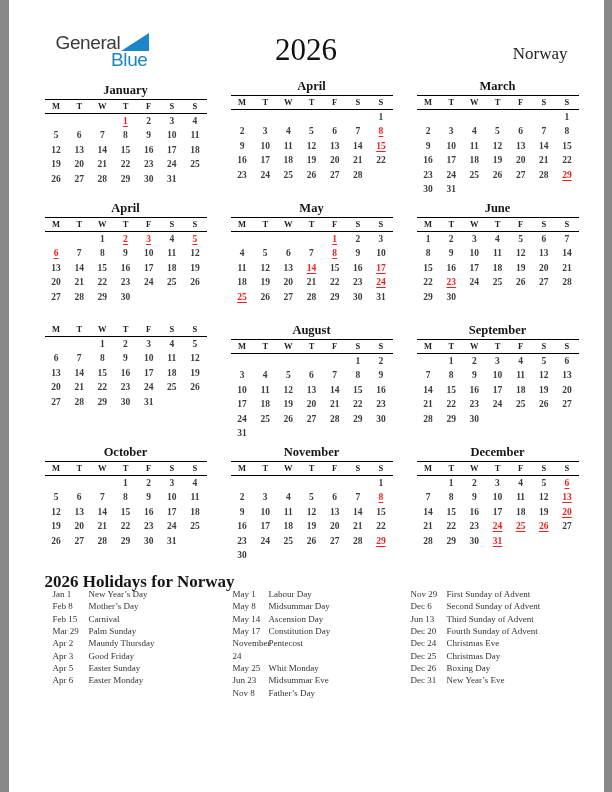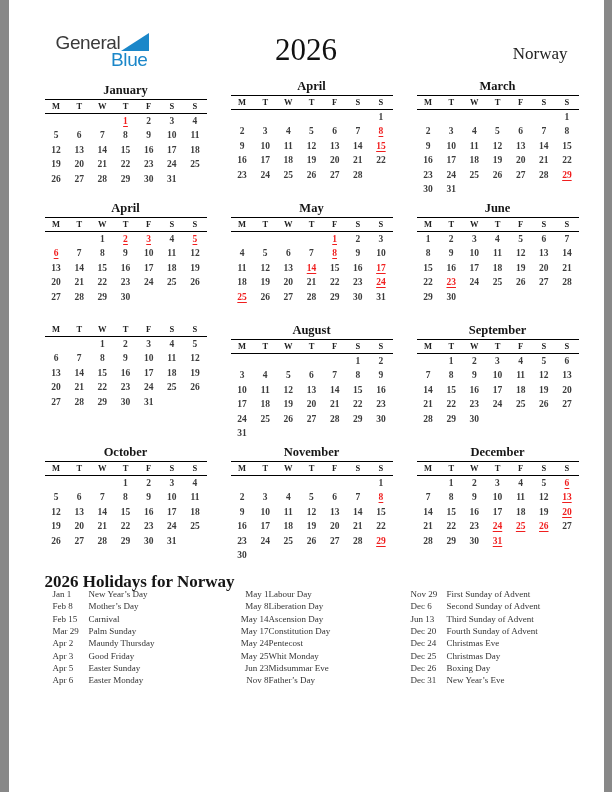--- a/index.html
+++ b/index.html
@@ -29,21 +29,21 @@
   .m-title{text-align:center;font-size:12.5px;font-weight:700;line-height:14px;padding-bottom:2px;border-bottom:1px solid var(--rule);color:#161616;}
   .wd-row{display:flex;height:13px;line-height:13px;border-bottom:1px solid var(--rule);}
   .wd-row span{flex:1;text-align:center;font-size:8.5px;font-weight:700;color:#222;}
   .week{display:flex;height:14.4px;}
   .day{flex:1;text-align:center;font-size:9.5px;font-weight:700;line-height:14.6px;color:var(--date-ink);}
   .day.holiday{color:var(--holiday-red);text-decoration:underline;text-decoration-thickness:1px;text-underline-offset:1.5px;}
   
   .holidays-title{position:absolute;left:36px;top:572px;font-size:17px;font-weight:700;color:#151515;}
   .h-col{position:absolute;top:588px;}
   .h-col-1{left:44px;}
-  .h-col-2{left:224px;text-align:right;}
+  .h-col-2{left:224px;}
   .h-col-3{left:402px;}
   .h-row{display:flex;line-height:12.35px;}
   .h-date{width:36px;font-size:9px;color:#333;}
   .h-name{font-size:9px;color:#333;}
 </style>
 </head>
 <body>
 
 <div id="page">
 
@@ -808,32 +808,32 @@
         <span class="h-name">Easter Monday</span>
       </div>
     </div>
   <div class="h-col h-col-2">
       <div class="h-row">
         <span class="h-date">May 1</span>
         <span class="h-name">Labour Day</span>
       </div>
       <div class="h-row">
         <span class="h-date">May 8</span>
-        <span class="h-name">Liberation Day</span>
+        <span class="h-name">Midsummar Day</span>
       </div>
       <div class="h-row">
         <span class="h-date">May 14</span>
         <span class="h-name">Ascension Day</span>
       </div>
       <div class="h-row">
         <span class="h-date">May 17</span>
         <span class="h-name">Constitution Day</span>
       </div>
       <div class="h-row">
-        <span class="h-date">May 24</span>
+        <span class="h-date">November 24</span>
         <span class="h-name">Pentecost</span>
       </div>
       <div class="h-row">
         <span class="h-date">May 25</span>
         <span class="h-name">Whit Monday</span>
       </div>
       <div class="h-row">
         <span class="h-date">Jun 23</span>
         <span class="h-name">Midsummar Eve</span>
       </div>

